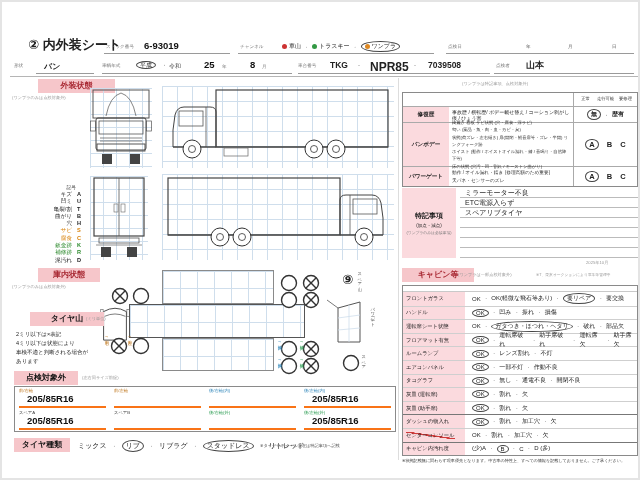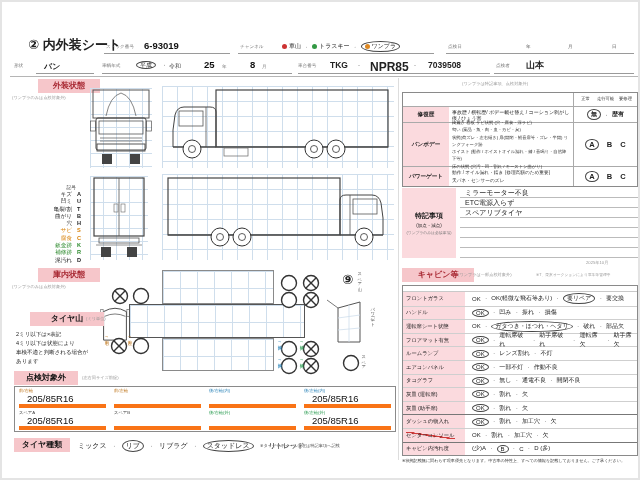--- a/index.html
+++ b/index.html
@@ -27,21 +27,21 @@
 .lrow{display:flex;justify-content:flex-end;gap:5px;line-height:7.3px}
 .llab{text-align:right}
 .lcode{width:9px;font-weight:bold}
 #cargo{position:absolute;left:96px;top:258px;width:300px;height:120px}
 .band{position:absolute;background-size:17px 17px;border:1px solid #8a8a8a}
 #tires-svg{position:absolute;left:0;top:0;width:300px;height:120px}
 #tread-notes{position:absolute;left:14px;top:328px;width:84px;font-size:5.5px;line-height:9px;color:#222}
 #tsbox{position:absolute;left:12px;top:384px;width:382px;height:46px;border:1px solid #8a8a8a;display:grid;grid-template-columns:repeat(4,1fr);grid-template-rows:1fr 1fr}
 .tscell{position:relative;padding:1px 4px 0 4px}
 .tslab{font-size:4.3px;display:block}
-.tsval{font-size:9.5px;font-weight:normal;border-bottom:4px solid #f97316;height:15px;padding-left:8px;color:#111}
+.tsval{font-size:9.5px;font-weight:bold;border-bottom:2px solid #f97316;height:15px;padding-left:8px;color:#111}
 #tiretype{position:absolute;left:76px;top:438px;display:flex;align-items:center;gap:5px;font-size:7px}
 .ttsep{color:#777;font-size:5px}
 #bodytable{position:absolute;left:400px;top:90px;width:236px;border:1px solid #8a8a8a;background:#fff}
 .btr{display:flex;border-top:1px solid #aaa}
 .btr:first-child{border-top:none}
 .btl{width:46px;background:#fbdade;font-size:5.6px;font-weight:bold;display:flex;align-items:center;justify-content:center;text-align:center}
 .btl0{width:46px}
 .btm{flex:1;padding:1px 3px;display:flex;flex-direction:column;justify-content:center}
 .btg{width:64px;border-left:1px solid #aaa;display:flex;align-items:center;justify-content:center;gap:8px}
 .bch{width:19px;font-size:4.3px;line-height:1.15;text-align:center;color:#333}
@@ -126,21 +126,21 @@
   <div class="abs" style="left:426px;top:58px;font-size:8.5px;font-weight:bold">7039508</div>
   <div class="u" style="left:296px;top:71px;width:192px"></div>
 
   <div class="plab" style="left:494px;top:61px">点検者</div>
   <div class="abs" style="left:524px;top:57px;font-size:9px;font-weight:bold">山本</div>
   <div class="u" style="left:492px;top:71px;width:140px"></div>
 
   <div class="u" style="left:8px;top:74px;width:628px;border-color:#b5b5b5"></div>
   <div class="abs" style="left:396px;top:76px;height:382px;border-left:1px solid #ddd"></div>
 
-  <div class="sechead red" style="left:36px;top:77px;width:62px">外装状態</div>
+  <div class="sechead red" style="left:36px;top:77px;width:77px">外装状態</div>
   <div class="tg" style="left:10px;top:93px">(ワンプラのみは点検対象外)</div>
 
   <div class="abs grid" style="left:88px;top:86px;width:62px;height:80px;background-size:13px 13px">
     <svg viewBox="0 0 62 80" width="62" height="80">
       <rect x="3" y="2" width="56" height="28" fill="none" stroke="#555" stroke-width="1"></rect>
       <path d="M16,28 Q20,8 31,5 M46,28 Q42,8 31,5" fill="none" stroke="#666" stroke-width="0.8"></path>
       <rect x="6" y="30" width="50" height="32" rx="2" fill="none" stroke="#444" stroke-width="1"></rect>
       <rect x="9" y="33" width="44" height="13" fill="none" stroke="#555" stroke-width="0.8"></rect>
       <rect x="0.5" y="33" width="5" height="10" fill="none" stroke="#555" stroke-width="0.7"></rect>
       <rect x="56.5" y="33" width="5" height="10" fill="none" stroke="#555" stroke-width="0.7"></rect>

